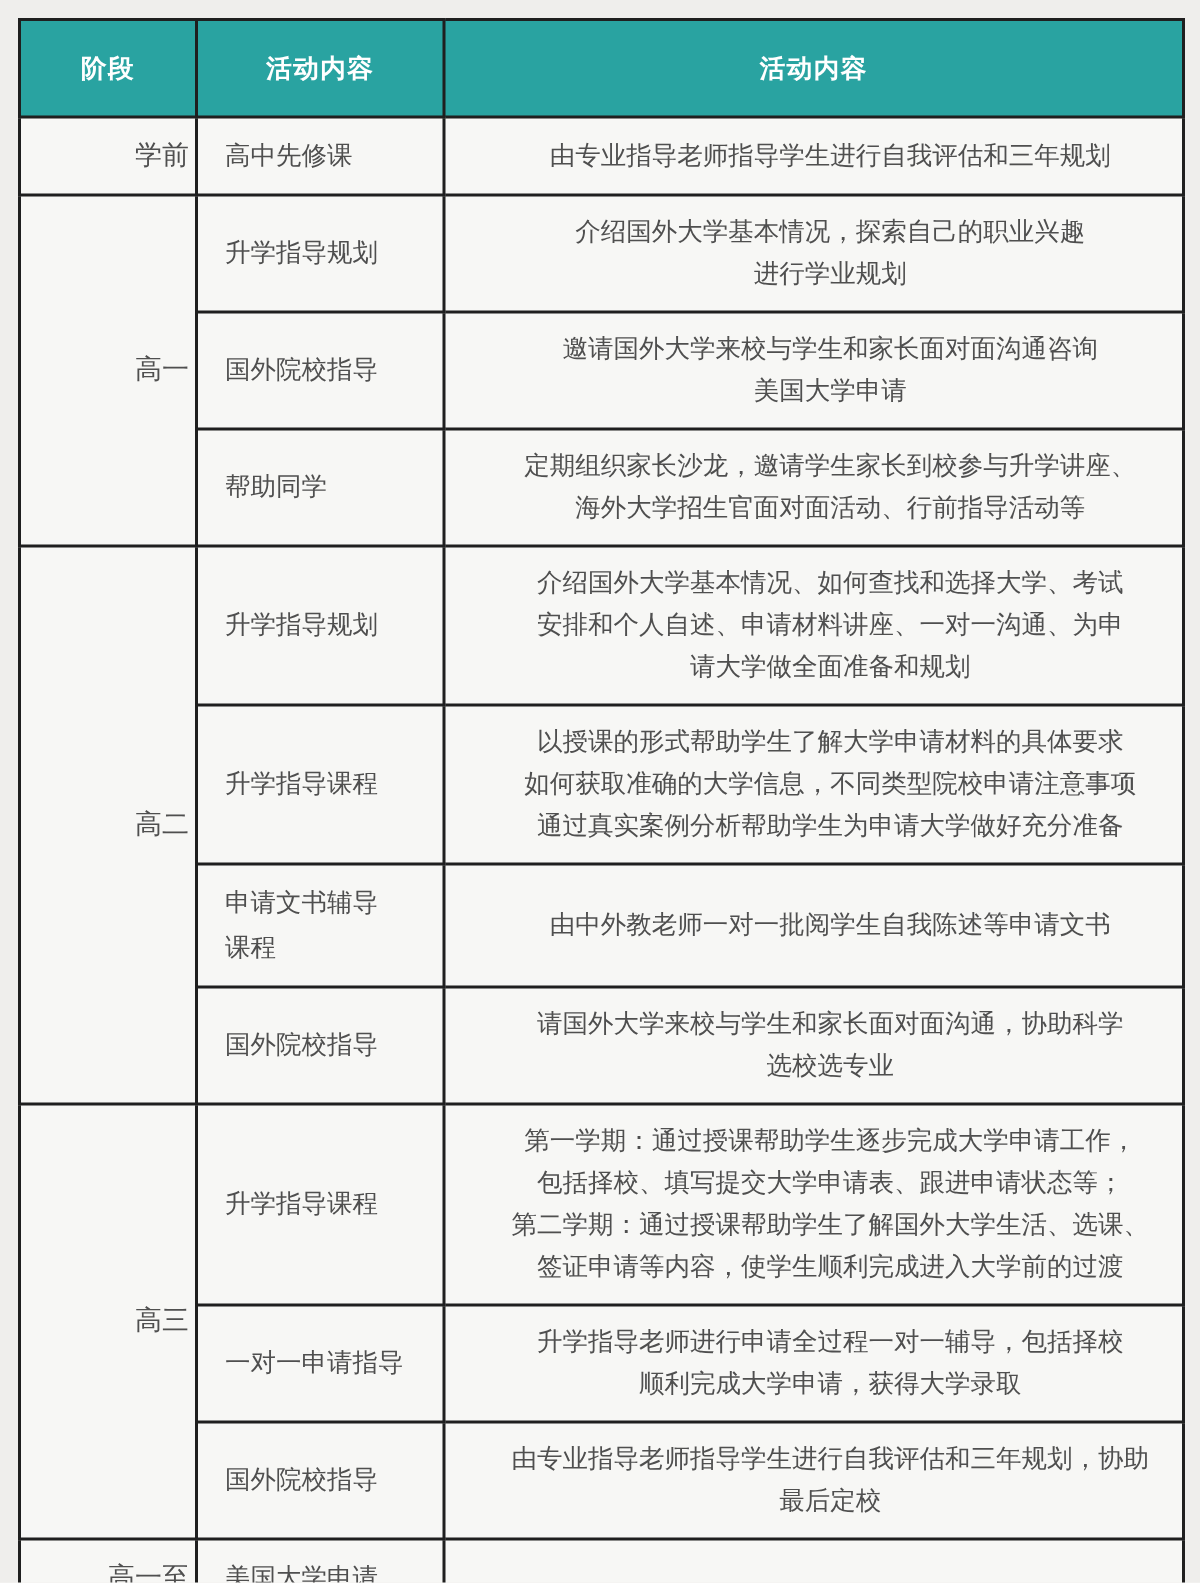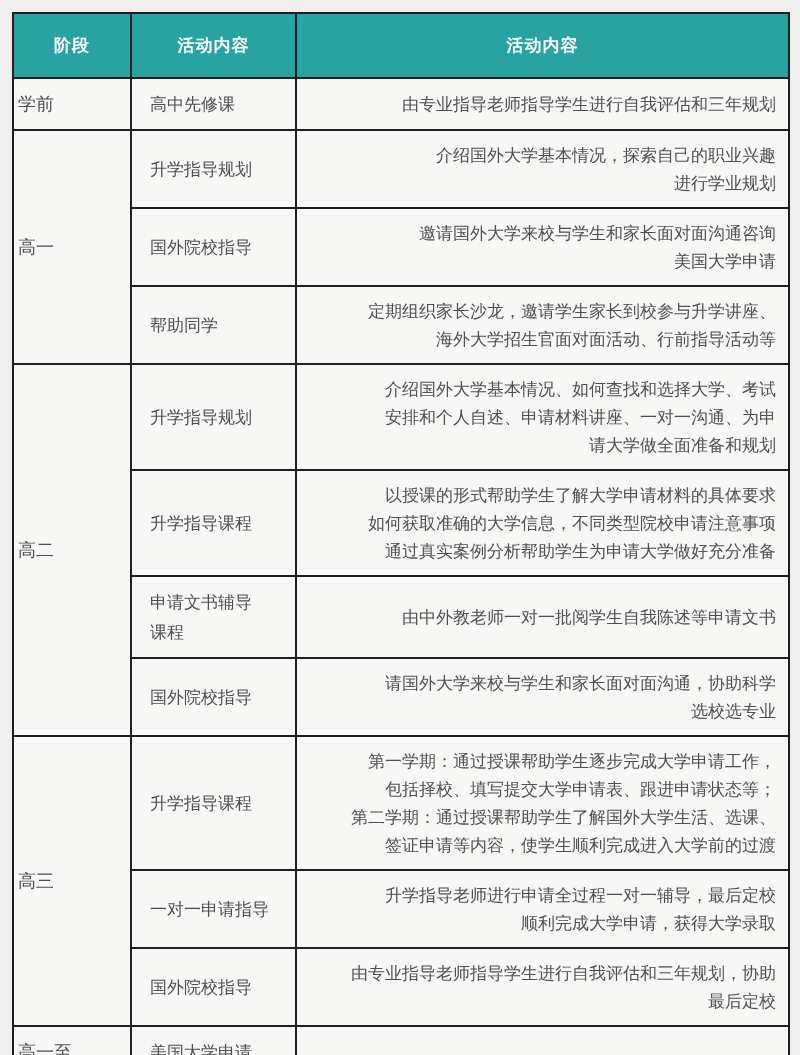--- a/index.html
+++ b/index.html
@@ -30,37 +30,37 @@
   th.hdr {
     background: #29a3a1;
     color: #ffffff;
     font-weight: bold;
     font-size: 17px;
     text-align: center;
     padding: 20px 6px;
     letter-spacing: 1px;
   }
   td.stage {
-    text-align: left;
+    text-align: right;
     font-size: 18px;
     color: #4f4f4f;
     white-space: pre-line;
     line-height: 30px;
     padding: 10px 4px;
   }
   td.theme {
     text-align: left;
     font-size: 17px;
     color: #4f4f4f;
     white-space: pre-line;
     line-height: 30px;
     padding: 10px 8px 10px 18px;
   }
   td.content {
-    text-align: right;
+    text-align: center;
     font-size: 17px;
     color: #4f4f4f;
     white-space: pre-line;
     line-height: 28px;
     padding: 10px 12px 10px 34px;
   }
   col.c1 { width: 118px; }
   col.c2 { width: 165px; }
   col.c3 { width: 493px; }
 </style>
@@ -133,21 +133,21 @@
       <tr>
         <td class="stage" rowspan="3">高三</td>
         <td class="theme">升学指导课程</td>
         <td class="content">第一学期：通过授课帮助学生逐步完成大学申请工作，
 包括择校、填写提交大学申请表、跟进申请状态等；
 第二学期：通过授课帮助学生了解国外大学生活、选课、
 签证申请等内容，使学生顺利完成进入大学前的过渡</td>
       </tr>
       <tr>
         <td class="theme">一对一申请指导</td>
-        <td class="content">升学指导老师进行申请全过程一对一辅导，最后定校
+        <td class="content">升学指导老师进行申请全过程一对一辅导，包括择校
 顺利完成大学申请，获得大学录取</td>
       </tr>
       <tr>
         <td class="theme">国外院校指导</td>
         <td class="content">由专业指导老师指导学生进行自我评估和三年规划，协助
 最后定校</td>
       </tr>
 
       <tr>
         <td class="stage" rowspan="1">高一至

